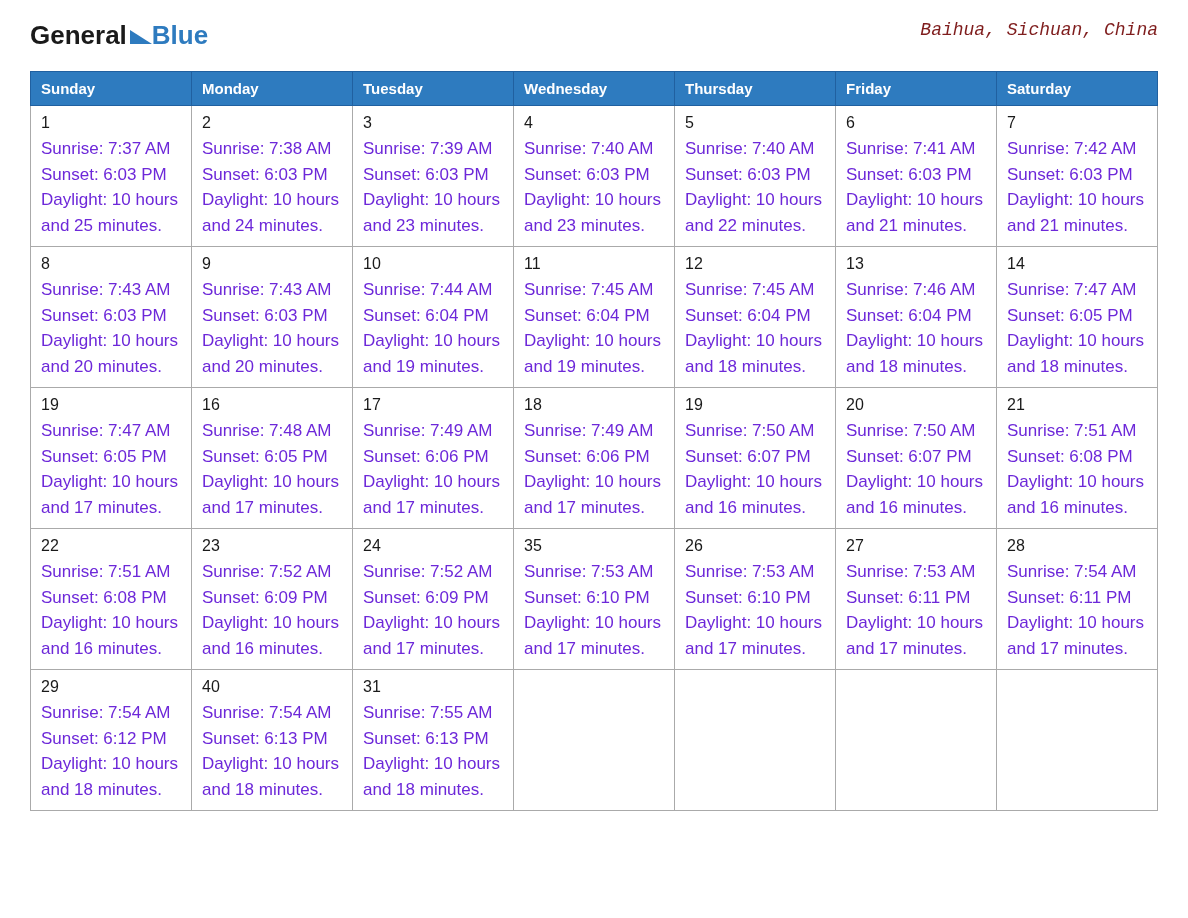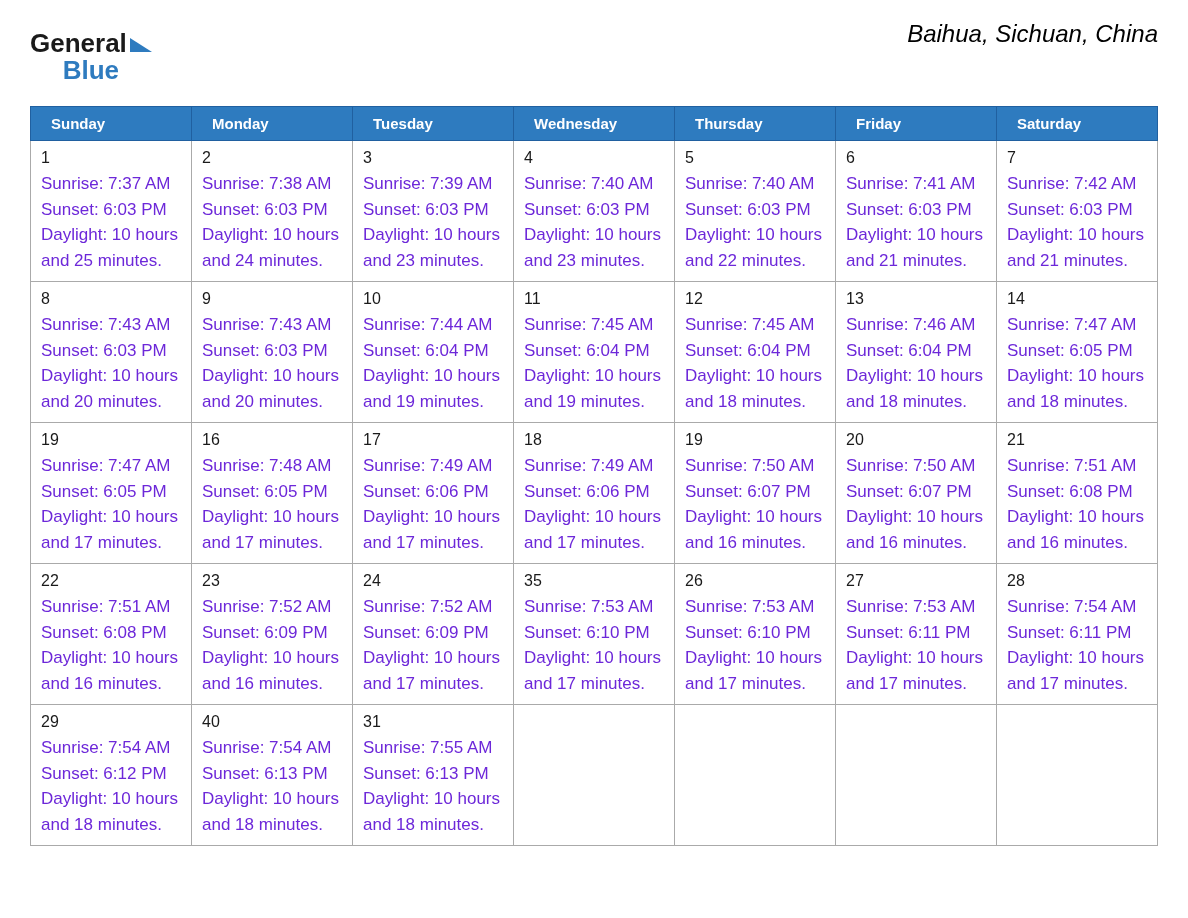--- a/index.html
+++ b/index.html
@@ -19,35 +19,36 @@
     .title-block {
       text-align: right;
     }
     .month-title {
       font-size: 52px;
       font-weight: normal;
       color: #1a1a1a;
       line-height: 1.1;
     }
     .location {
-      font-size: 24px;
-      color: #000000;
+      font-size: 18px;
+      color: #7f1d1d;
       font-style: italic;
+      font-family: Liberation Mono, monospace;
     }
     .calendar {
       width: 100%;
       border-collapse: collapse;
       border: 1px solid #999;
     }
     .calendar th {
       background-color: #2e7bbf;
       color: #fff;
       font-size: 15px;
       font-weight: bold;
-      padding: 8px 20px;
+      padding: 8px 10px;
       text-align: left;
       border: 1px solid #2060a0;
     }
     .calendar td {
       border: 1px solid #aaa;
       vertical-align: top;
       padding: 8px 10px;
       width: 14.28%;
       min-height: 90px;
       font-size: 13px;
@@ -67,23 +68,22 @@
       line-height: 1.5;
     }
     .empty-cell {
       background: #fff;
     }
     tr:not(:last-child) td {
       border-bottom: 1px solid #aaa;
     }
     .logo-wrapper {
       display: flex;
-      flex-direction: column;
-      align-items: center;
-      margin-top: 8px;
+      flex-direction: row;
+      align-items: flex-end;
     }
     .logo-row {
       display: flex;
       align-items: center;
     }
     .logo-triangle {
       display: inline-block;
       width: 0;
       height: 0;
       border-top: 14px solid transparent;

